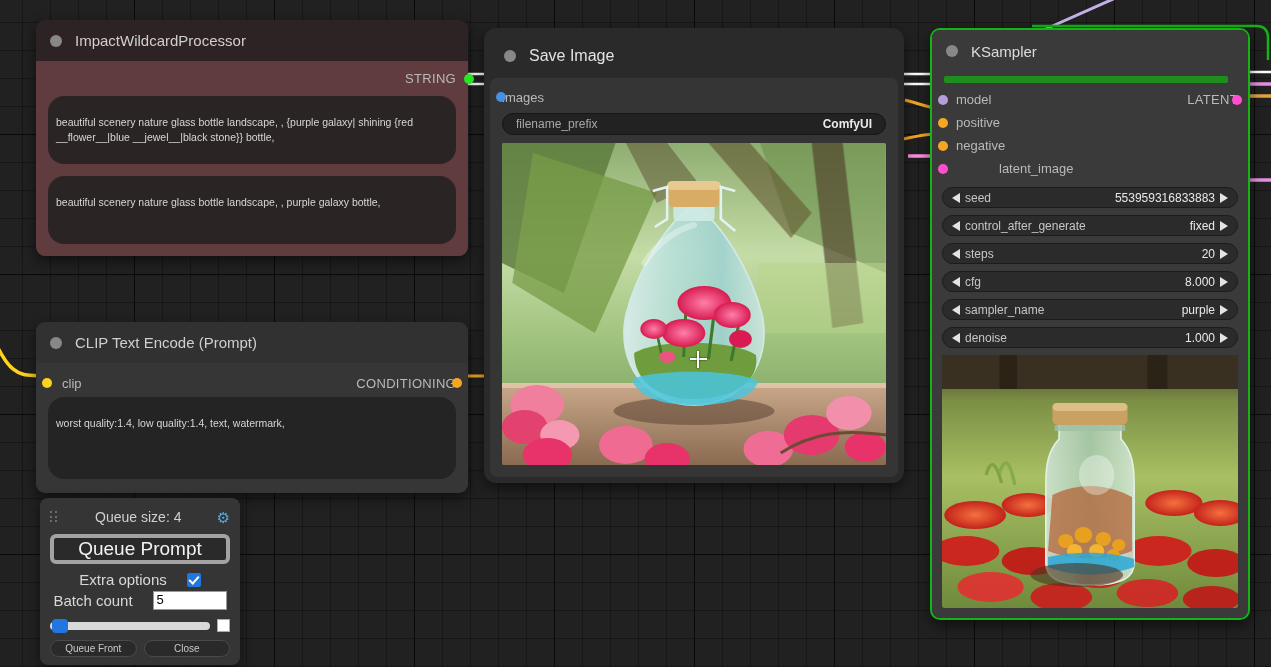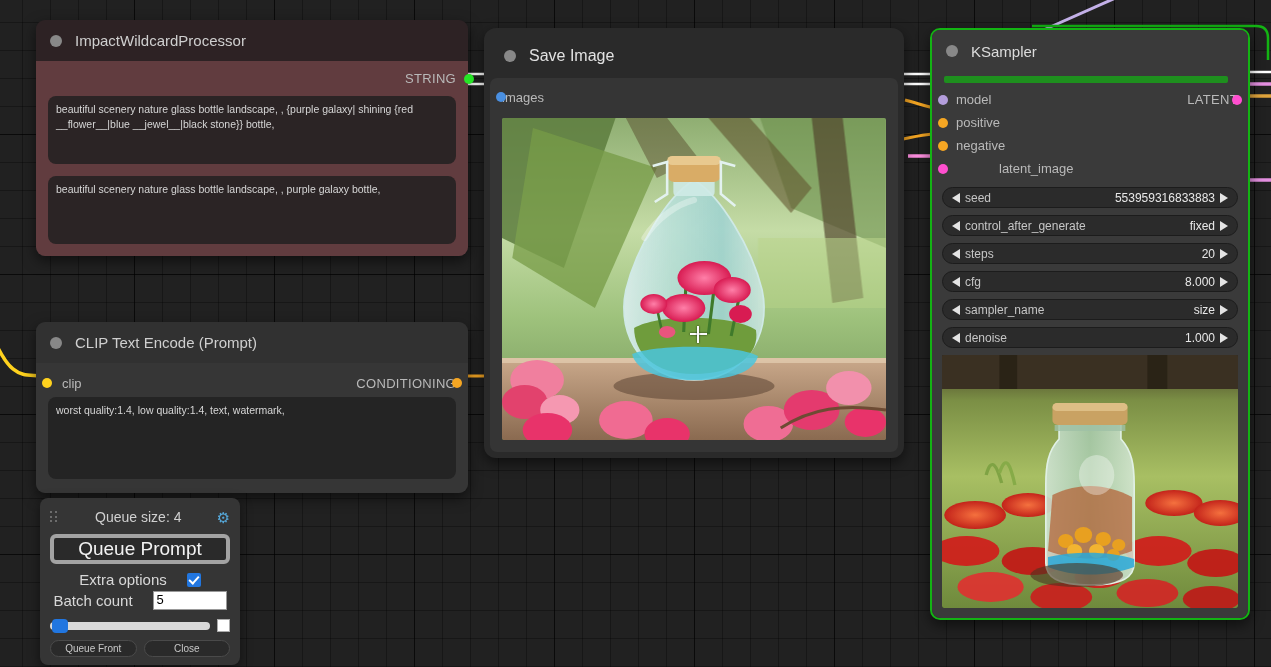--- a/index.html
+++ b/index.html
@@ -55,25 +55,25 @@
   .slot-out { margin-left:auto; color:#b9b9b9; letter-spacing:0.3px; }
   .port {
     position: absolute;
     width: 10px; height: 10px; border-radius: 50%;
     top: 50%; transform: translateY(-50%);
   }
   .port-l { left: -8px; }
   .port-r { right: -8px; }
   .txt-area {
     background: #2b2425;
-    border-radius: 8px;
+    border-radius: 16px;
     color: #d6d6d6;
     font-size: 10.5px;
     line-height: 15px;
-    padding: 6px 8px;
+    padding: 19px 8px;
     overflow: hidden;
     word-break: break-word;
   }
   .widget {
     height: 21px;
     background: #31302f;
     border: 1px solid #1e1d1d;
     border-radius: 11px;
     display: flex; align-items: center;
     padding: 1px 9px;
@@ -219,20 +219,24 @@
 
   <div class="node" id="node-save">
     <div class="node-title">
       <span class="dot-collapse"></span>
       <span>Save Image</span>
     </div>
     <div class="inner">
       <div class="slot-row" style="height:26px;">
         <span class="port port-l" style="background:#4a90e2; left:-6px;"></span>
         <span class="slot-in" style="">images</span>
+      </div>
+      <div class="filename-widget">
+        <span>filename_prefix</span>
+        <span class="wval">ComfyUI</span>
       </div>
       <div class="preview-big">
         <svg viewBox="0 0 372 322" preserveAspectRatio="none" style="width:100%;height:100%;display:block">
           <defs>
             <linearGradient id="bgSky" x1="0" y1="0" x2="0" y2="1">
               <stop offset="0%" stop-color="#8fae72"></stop>
                 <stop offset="35%" stop-color="#c5dca6"></stop>
               <stop offset="62%" stop-color="#9ec27c"></stop>
                 <stop offset="100%" stop-color="#6f8f57"></stop>
             </linearGradient>
@@ -355,21 +359,21 @@
       </div>
       <div class="widget">
         <span class="arrow-l"></span>
         <span class="wname">cfg</span>
         <span class="wval">8.000</span>
         <span class="arrow-r"></span>
       </div>
       <div class="widget">
         <span class="arrow-l"></span>
         <span class="wname">sampler_name</span>
-        <span class="wval">size</span>
+        <span class="wval">purple</span>
         <span class="arrow-r"></span>
       </div>
       <div class="widget">
         <span class="arrow-l"></span>
         <span class="wname">denoise</span>
         <span class="wval">1.000</span>
         <span class="arrow-r"></span>
       </div>
 
       <div class="preview-small">

